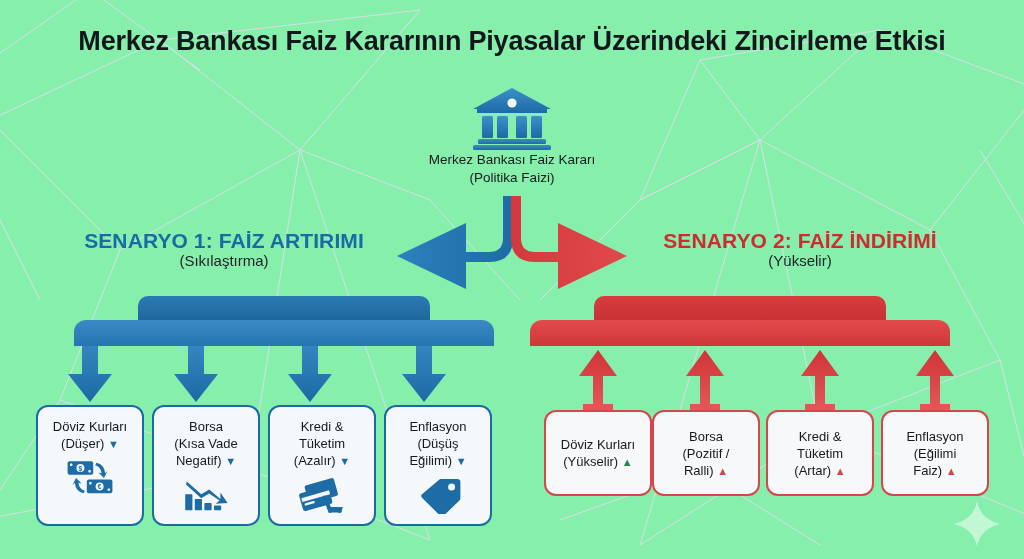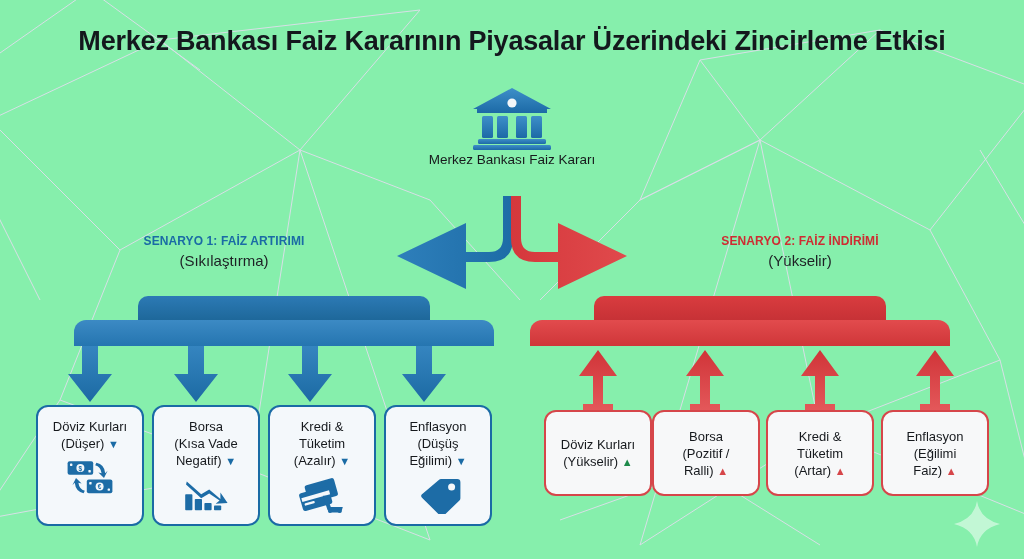--- a/index.html
+++ b/index.html
@@ -55,21 +55,21 @@
   }
 
   
   .scen {
     position: absolute;
     text-align: center;
     line-height: 20px;
     white-space: nowrap;
   }
   .scen .t1 {
-    font-size: 12px;
+    font-size: 21px;
     font-weight: bold;
     letter-spacing: 0.1px;
   }
   .scen .t2 {
     font-size: 15px;
     color: #1d2024;
   }
   #scen-left { left: 64px; top: 231px; width: 320px; }
   #scen-left .t1 { color: #1a6ba5; }
   #scen-right { left: 640px; top: 231px; width: 320px; }
@@ -181,20 +181,21 @@
       <rect x="24" y="28" width="11" height="22" rx="1.5"></rect>
       <rect x="43" y="28" width="11" height="22" rx="1.5"></rect>
       <rect x="58" y="28" width="11" height="22" rx="1.5"></rect>
       <rect x="5" y="51" width="68" height="5" rx="1.5"></rect>
       <rect x="0" y="57" width="78" height="5" rx="1.5"></rect>
     </g>
   </svg>
 
   <div id="bank-label">
     <div>Merkez Bankası Faiz Kararı</div>
+    <div>(Politika Faizi)</div>
   </div>
 
   <div id="scen-left" class="scen">
     <div class="t1">SENARYO 1: FAİZ ARTIRIMI</div>
     <div class="t2">(Sıkılaştırma)</div>
   </div>
 
   <div id="scen-right" class="scen">
     <div class="t1">SENARYO 2: FAİZ İNDİRİMİ</div>
     <div class="t2">(Yükselir)</div>

